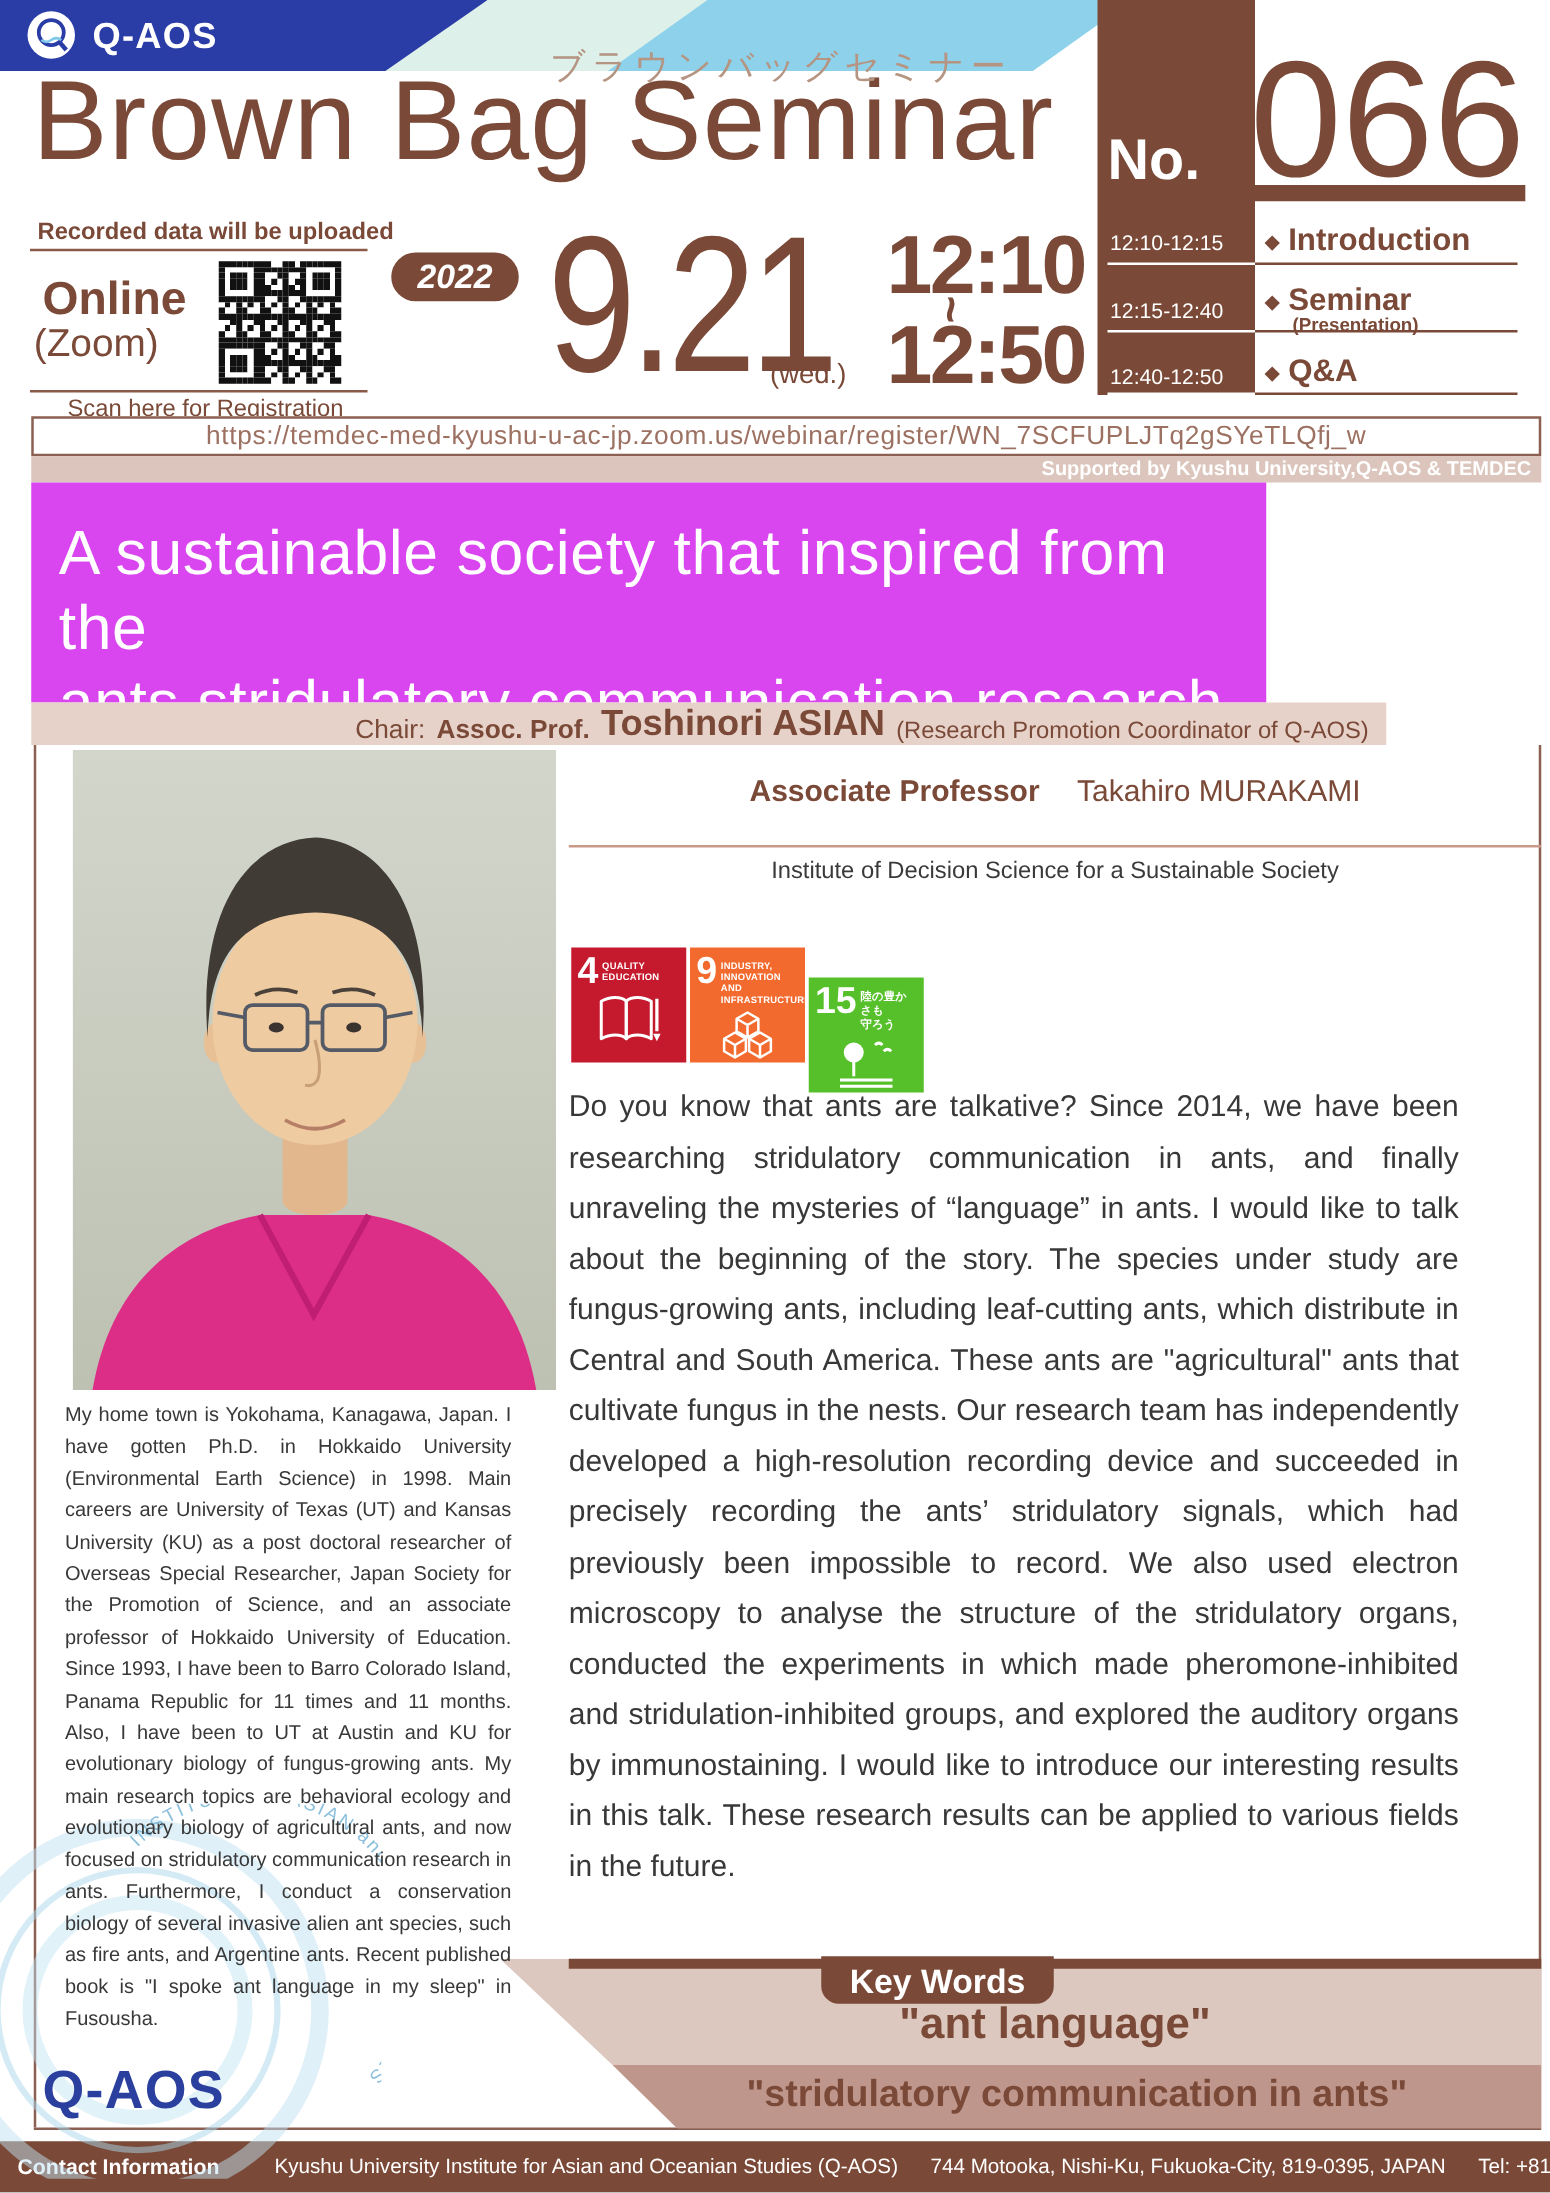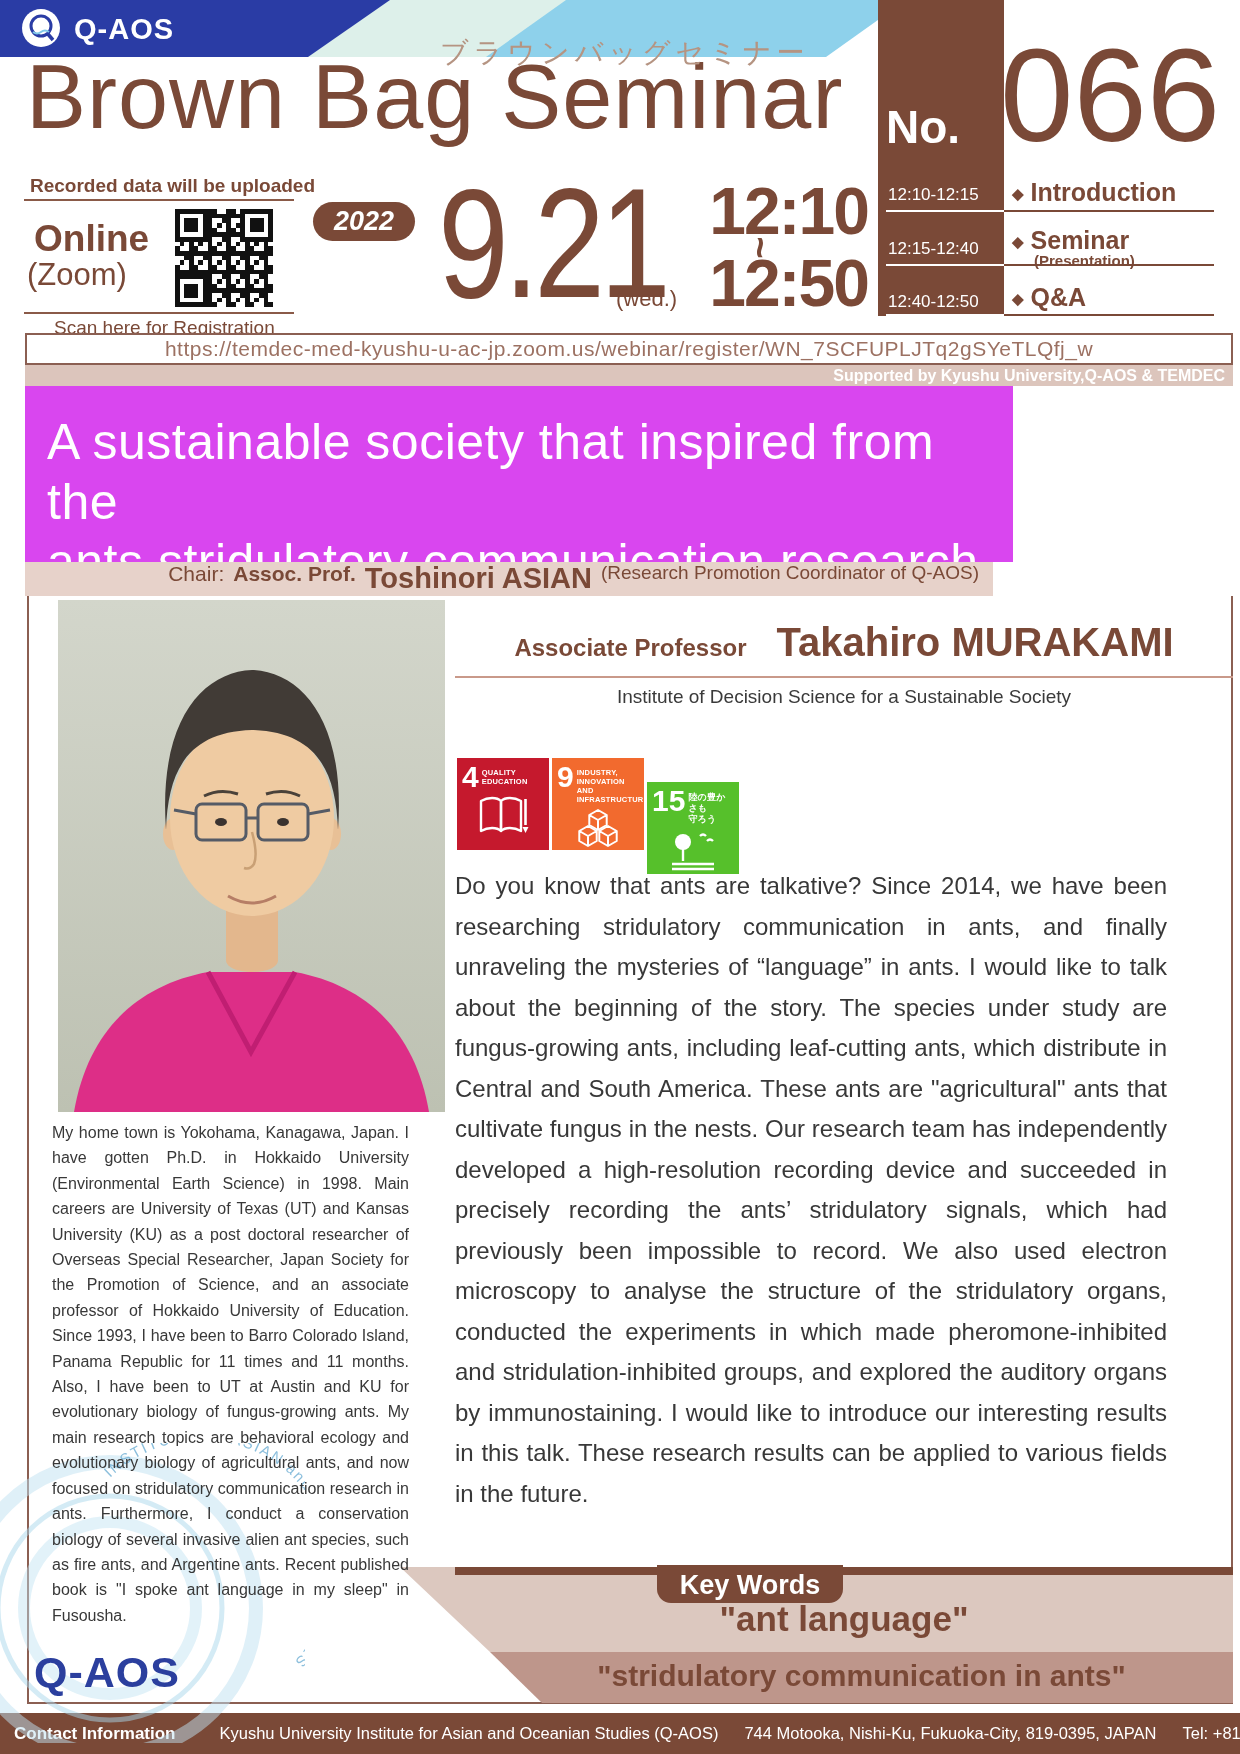--- a/index.html
+++ b/index.html
@@ -13,21 +13,21 @@
   .hdr-mint { background:#DDF0EA; clip-path:polygon(388px 0,566px 0,486px 57px,306px 57px); }
   .hdr-sky  { background:#8ED1EB; clip-path:polygon(564px 0,906px 0,826px 57px,484px 57px); }
   .emblem { left:20px; top:7px; width:42px; height:42px; }
   .logo-txt { left:74px; top:13px; color:#fff; font-size:29px; font-weight:bold; letter-spacing:1px; }
   .jp-sub { left:440px; top:34px; font-size:28px; letter-spacing:5px; color:#B59482; }
   .big-title { left:26px; top:50px; font-size:90px; line-height:1.05; color:#7A4937; letter-spacing:1px; white-space:nowrap; }
 
   
   .no-band { left:878px; top:0; width:126px; height:316px; background:#7A4937; }
   .no-label { left:886px; top:100px; color:#fff; font-size:46px; font-weight:bold; }
-  .no-value { left:1000px; top:30px; color:#7A4937; font-size:132px; line-height:1; letter-spacing:0; white-space:nowrap; }
+  .no-value { left:1000px; top:30px; color:#7A4937; font-size:132px; line-height:1; letter-spacing:0; white-space:nowrap;text-decoration:underline; }
   .sch-time { left:888px; width:112px; color:#fff; font-size:17px; white-space:nowrap; }
   .sch-rule { left:886px; width:328px; height:2px; background:linear-gradient(90deg,#fff 0 118px,#7A4937 118px); }
   .sch-label { left:1012px; color:#7A4937; font-size:25px; font-weight:bold; white-space:nowrap; }
   .sch-sub { left:1034px; color:#7A4937; font-size:15px; font-weight:bold; }
   .diamond { font-size:15px; margin-right:7px; vertical-align:2px; }
 
   
   .recorded { left:30px; top:175px; font-size:19px; font-weight:bold; color:#7A4937; }
   .rule-a { left:24px; top:199px; width:270px; height:2px; background:#8A5A48; }
   .online { left:34px; top:218px; font-size:37px; font-weight:bold; color:#7A4937; }
@@ -43,34 +43,34 @@
   .t-start, .t-end { left:636px; width:232px; text-align:right; font-size:66px; font-weight:bold; letter-spacing:-2px; color:#7A4937; line-height:1; }
   .t-start { top:178px; } .t-end { top:250px; }
   .tilde { left:748px; top:226px; font-size:38px; font-weight:bold; color:#7A4937; transform:rotate(90deg); }
 
   
   .url-box { left:25px; top:333px; width:1208px; height:32px; border:2px solid #8B5F52; background:#fff; text-align:center; line-height:28px; font-size:21px; color:#9C7162; letter-spacing:.5px; }
   .supported { left:25px; top:365px; width:1208px; height:21px; background:#DCC5BC; color:#fff; font-size:16px; font-weight:bold; text-align:right; line-height:21px; padding-right:8px; }
 
   
   .banner { left:25px; top:386px; width:988px; height:176px; background:#d946ef; color:#fff; padding:26px 0 0 22px; font-size:50px; line-height:60px; letter-spacing:.5px; }
-  .chair { left:25px; top:562px; width:968px; height:34px; background:#E7D2CA; color:#7A4937; display:flex; align-items:flex-start; justify-content:flex-end; gap:9px; padding-right:14px; }
+  .chair { left:25px; top:562px; width:1084px; height:34px; background:#E7D2CA; color:#7A4937; display:flex; align-items:flex-end; justify-content:flex-end; gap:9px; padding-right:14px; }
   .chair .c1 { font-size:21px; } .chair .c2 { font-size:21px; font-weight:bold; }
   .chair .c3 { font-size:29px; font-weight:bold; } .chair .c4 { font-size:19px; }
 
   
   .frame-l { left:27px; top:596px; width:2px; height:1106px; background:#8B5F52; }
   .frame-r { left:1231px; top:596px; width:2px; height:1106px; background:#8B5F52; }
   .frame-b { left:27px; top:1702px; width:1206px; height:2px; background:#8B5F52; }
 
   
   .photo { left:58px; top:600px; width:387px; height:512px; overflow:hidden; }
   .spk-head { left:455px; top:620px; width:778px; text-align:center; color:#7A4937; white-space:nowrap; }
   .spk-head .pos { font-size:24px; font-weight:bold; margin-right:10px; }
-  .spk-head .nm { font-size:40px; font-weight:bold;margin-left:20px; }
+  .spk-head .nm { font-size:24px; font-weight:normal;margin-left:20px; }
   .spk-rule { left:455px; top:676px; width:778px; height:2px; background:#C9998A; }
   .affil { left:455px; top:686px; width:778px; text-align:center; font-size:19px; color:#3A3A3A; }
 
   .sdg { top:758px; width:92px; height:92px; color:#fff; padding:6px 5px; }
   .sdg-head { display:flex; align-items:flex-start; gap:3px; }
   .sdg-num { font-size:30px; font-weight:bold; line-height:26px; }
   .sdg-lbl { font-size:7.5px; font-weight:bold; line-height:9px; padding-top:4px; letter-spacing:.2px; }
   .sdg-lbl.jp { font-size:9px; line-height:11px; }
   .sdg svg { display:block; margin:4px auto 0; }
   .sdg4 { left:457px; background:#C5192D; }

